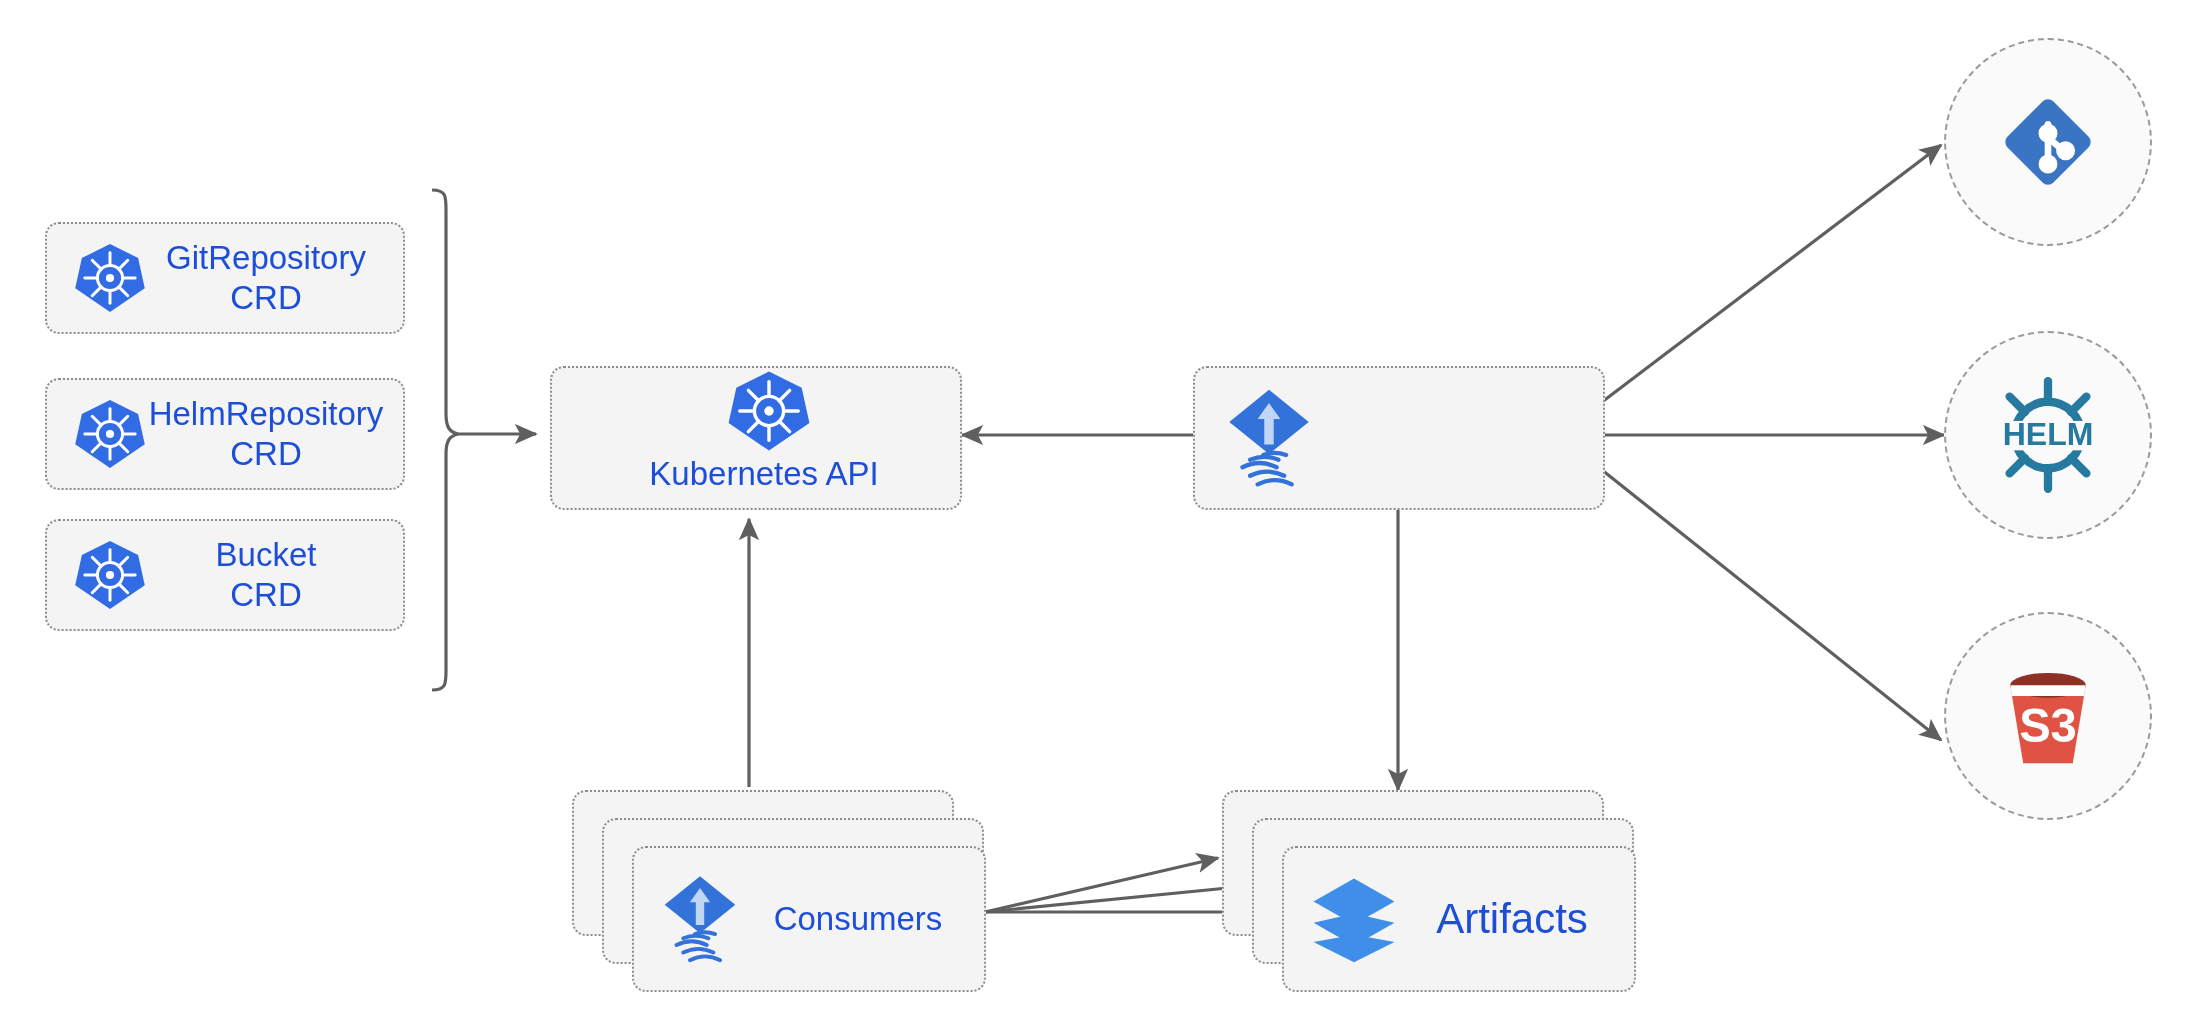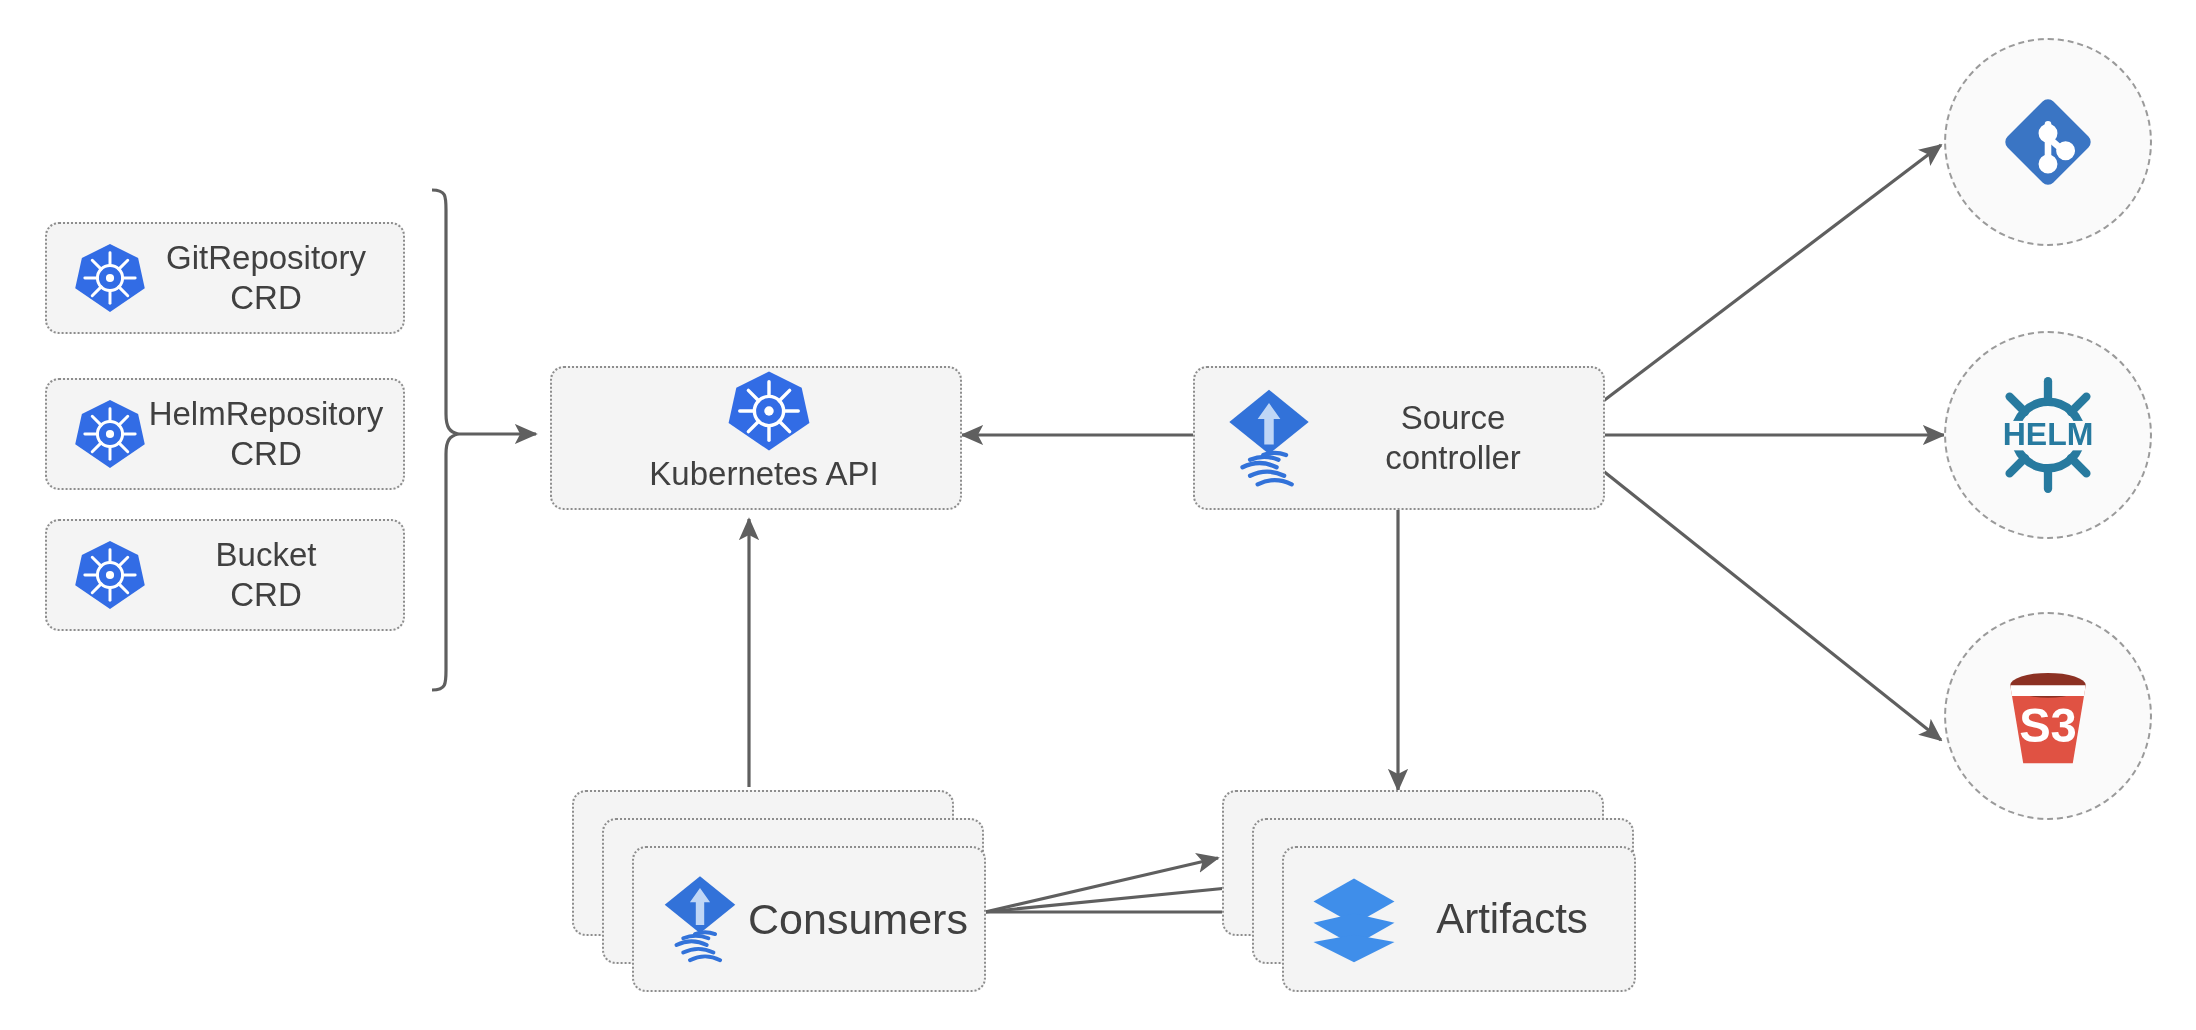--- a/index.html
+++ b/index.html
@@ -32,21 +32,21 @@
     box-sizing: border-box;
     background: #f4f4f4;
     border: 2.5px dotted #8d8d8d;
     border-radius: 14px;
     display: flex;
     align-items: center;
     justify-content: flex-start;
     z-index: 3;
   }
   .node .label {
-    color: #404040;
+    color: #1d4ed8;
     text-align: center;
     line-height: 1.22;
     white-space: pre-line;
   }
 
   
   .crd {
     width: 360px;
     height: 112px;
     padding-left: 26px;
@@ -230,41 +230,39 @@
         <path d="M50 18 L62 35 L55 35 L55 62 L45 62 L45 35 L38 35 Z" fill="#BFD6F6"></path>
         <g stroke="#3272D9" stroke-width="4.6" stroke-linecap="round" fill="none">
           <path d="M22 86 C34 80 46 80 58 86"></path>
           <path d="M30 95 C42 89 54 89 66 95"></path>
           <path d="M38 104 C50 98 62 98 74 104"></path>
           <path d="M30 78 C40 74 50 74 60 78"></path>
           <path d="M44 73 C52 70 60 70 68 73"></path>
         </g>
       </svg>
     </span>
-    <span class="label" style="flex:1;padding-right:14px;">Source
-controller</span>
   </div>
 
   <div class="stack-bg" style="left:572px; top:790px; width:382px; height:146px;"></div>
   <div class="stack-bg l2" style="left:602px; top:818px; width:382px; height:146px;"></div>
   <div class="node" style="left:632px; top:846px; width:354px; height:146px; padding-left:24px;">
     <span class="icon-wrap" style="width:84px;height:96px;">
       <svg viewBox="0 0 100 110">
         <polygon points="50,4 92,38 50,72 8,38" fill="#3272D9"></polygon>
         <path d="M50 18 L62 35 L55 35 L55 62 L45 62 L45 35 L38 35 Z" fill="#BFD6F6"></path>
         <g stroke="#3272D9" stroke-width="4.6" stroke-linecap="round" fill="none">
           <path d="M22 86 C34 80 46 80 58 86"></path>
           <path d="M30 95 C42 89 54 89 66 95"></path>
           <path d="M38 104 C50 98 62 98 74 104"></path>
           <path d="M30 78 C40 74 50 74 60 78"></path>
           <path d="M44 73 C52 70 60 70 68 73"></path>
         </g>
       </svg>
     </span>
-    <span class="label" style="flex:1;font-size:43px;padding-right:10px;">Consumers</span>
+    <span class="label" style="flex:1;font-size:33px;padding-right:10px;">Consumers</span>
   </div>
 
   <div class="stack-bg" style="left:1222px; top:790px; width:382px; height:146px;"></div>
   <div class="stack-bg l2" style="left:1252px; top:818px; width:382px; height:146px;"></div>
   <div class="node" style="left:1282px; top:846px; width:354px; height:146px; padding-left:24px;">
     <span class="icon-wrap" style="width:92px;height:92px;">
       <svg viewBox="0 0 100 100">
         <polygon points="50,6 94,31 50,56 6,31" fill="#3F8EEA"></polygon>
         <polygon points="50,44 94,54 50,79 6,54" fill="#3F8EEA"></polygon>
         <polygon points="50,67 94,75 50,97 6,75" fill="#3F8EEA"></polygon>

